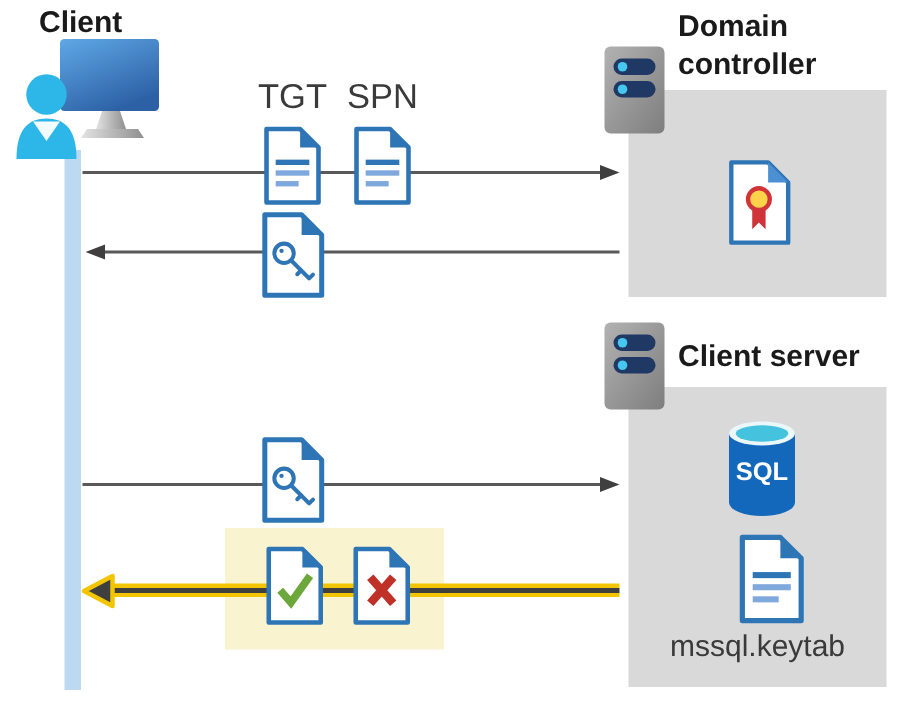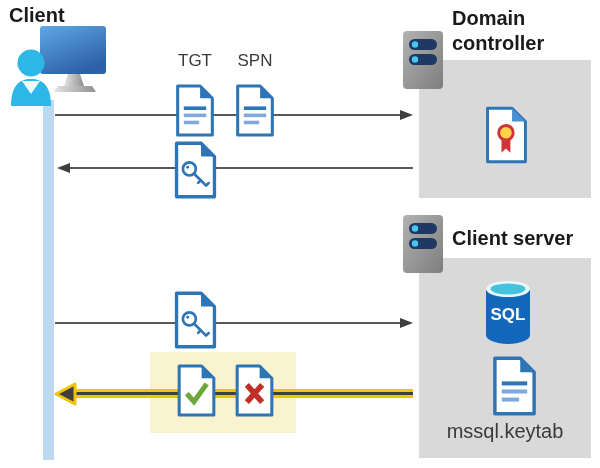--- a/index.html
+++ b/index.html
@@ -22,24 +22,24 @@
     --text-dark:#1A1A1A;
     --text-gray:#3A3A3A;
   }
   html,body{margin:0;padding:0;background:#fff;}
   .canvas{position:relative;width:600px;height:468px;background:#fff;overflow:hidden;
           font-family:"Liberation Sans", sans-serif;}
   .abs{position:absolute;}
 
   
   .title{font-weight:bold;font-size:20px;color:var(--text-dark);line-height:25px;}
-  .sublabel{font-size:17px;color:var(--text-gray);text-align:center;}
+  .sublabel{font-size:23px;color:var(--text-gray);text-align:center;}
   .caption{font-size:20px;color:var(--text-gray);text-align:center;}
 
-  .client-label{left:9px;top:3px;}
+  .client-label{left:26px;top:3px;}
   .dc-label{left:452px;top:6px;width:130px;}
   .linux-label{left:452px;top:226px;width:145px;}
   .tgt-label{left:170px;top:51px;width:50px;}
   .spn-label{left:230px;top:51px;width:50px;}
   .keytab-label{left:419px;top:420px;width:172px;}
   .result-label{left:130px;top:440px;width:190px;}
 
   
   .lifeline{left:43px;top:100px;width:11px;height:360px;background:var(--lifeline-blue);}
   .dc-box{left:419px;top:60px;width:172px;height:138px;background:var(--box-gray);}

